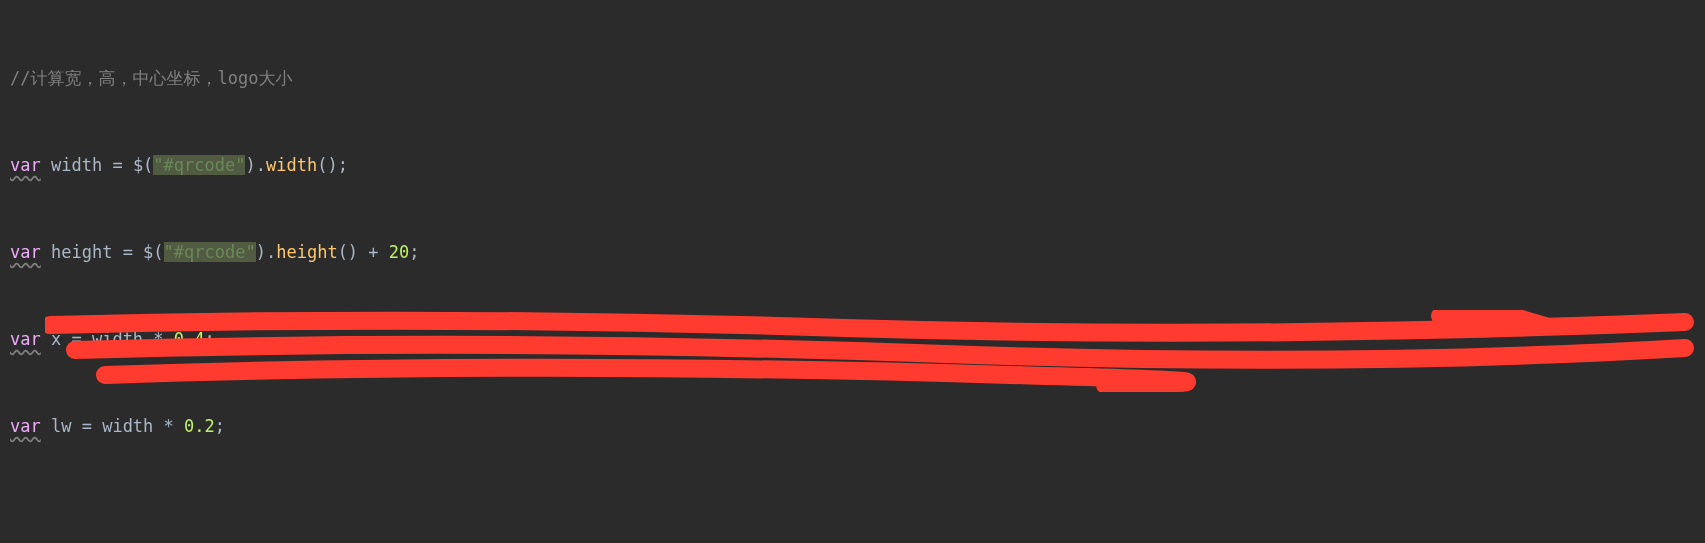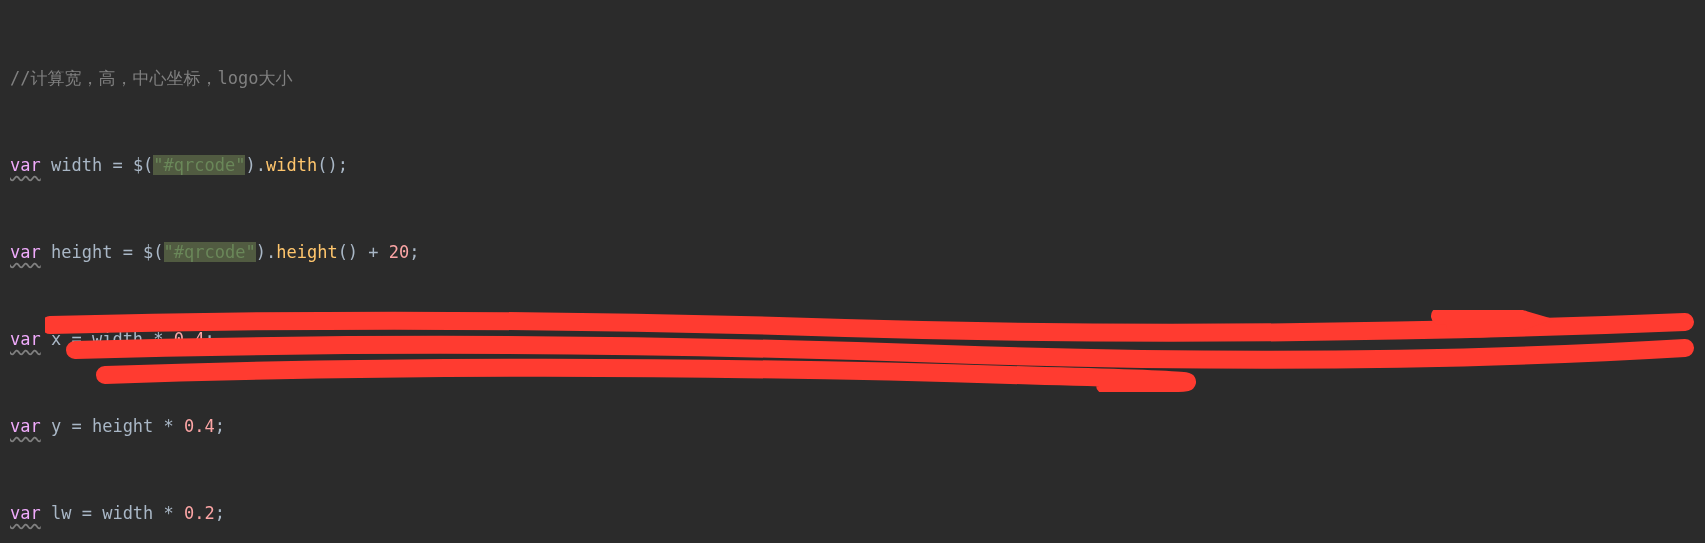--- a/index.html
+++ b/index.html
@@ -3,35 +3,34 @@
 <meta charset="utf-8">
 <style>
   html,body{margin:0;padding:0;background:#2b2b2b;color:#a9b7c6;font-family:Menlo,Consolas,'DejaVu Sans Mono',monospace;font-size:17px;line-height:29px;width:1705px;height:543px;overflow:hidden;}
   .editor{position:relative;padding:6px 0 0 6px;white-space:pre;}
   .line{height:29px;padding-left:4px;}
   .comment{color:#808080;}
   .kw-u{color:#f0abfc;text-decoration:underline wavy #808080;text-underline-offset:4px;}
   .ident{color:#a9b7c6;}
   .punc{color:#a9b7c6;}
   .str-hl{color:#6a8759;background:#515b41;}
-  .num{color:#fca5a5;margin-top:26px;}
+  .num{color:#bef264;margin-top:26px;}
   .fn{color:#ffc66d;}
   .margin{position:absolute;right:0;top:0;width:10px;height:543px;background:#2b2b2b;}
   .redaction{position:absolute;left:45px;top:310px;width:1655px;height:82px;pointer-events:none;}
   .redaction svg{width:100%;height:100%;}
 </style>
 </head>
 <body>
 
 <div class="editor">
   <div class="line"><span class="comment">//</span><span class="comment">计算宽，高，中心坐标，logo大小</span></div>
   <div class="line"><span class="kw-u">var</span><span class="punc"> </span><span class="ident">width</span><span class="punc"> = </span><span class="punc">$(</span><span class="str-hl">"#qrcode"</span><span class="punc">).</span><span class="fn">width</span><span class="punc">();</span></div>
   <div class="line"><span class="kw-u">var</span><span class="punc"> </span><span class="ident">height</span><span class="punc"> = </span><span class="punc">$(</span><span class="str-hl">"#qrcode"</span><span class="punc">).</span><span class="fn">height</span><span class="punc">() + </span><span class="num">20</span><span class="punc">;</span></div>
   <div class="line"><span class="kw-u">var</span><span class="punc"> </span><span class="ident">x</span><span class="punc"> = width * </span><span class="num">0.4</span><span class="punc">;</span></div>
-  <div class="line"><span class="kw-u">var</span><span class="punc"> </span><span class="ident">y</span><span class="punc"> = height * </span><span class="num">0.4</span><span class="punc">;</span></div>
   <div class="line"><span class="kw-u">var</span><span class="punc"> </span><span class="ident">lw</span><span class="punc"> = width * </span><span class="num">0.2</span><span class="punc">;</span></div>
   
   
   
   
   
   
   
   
   

